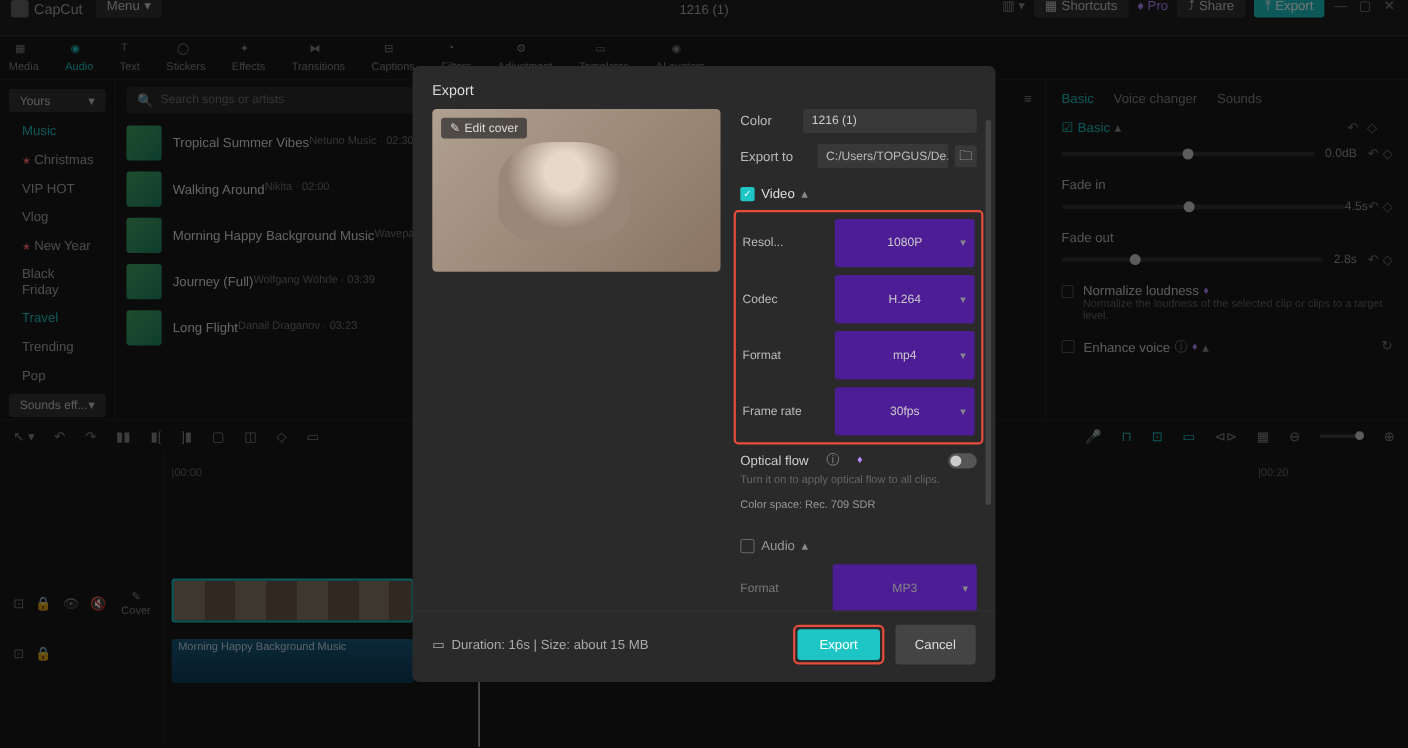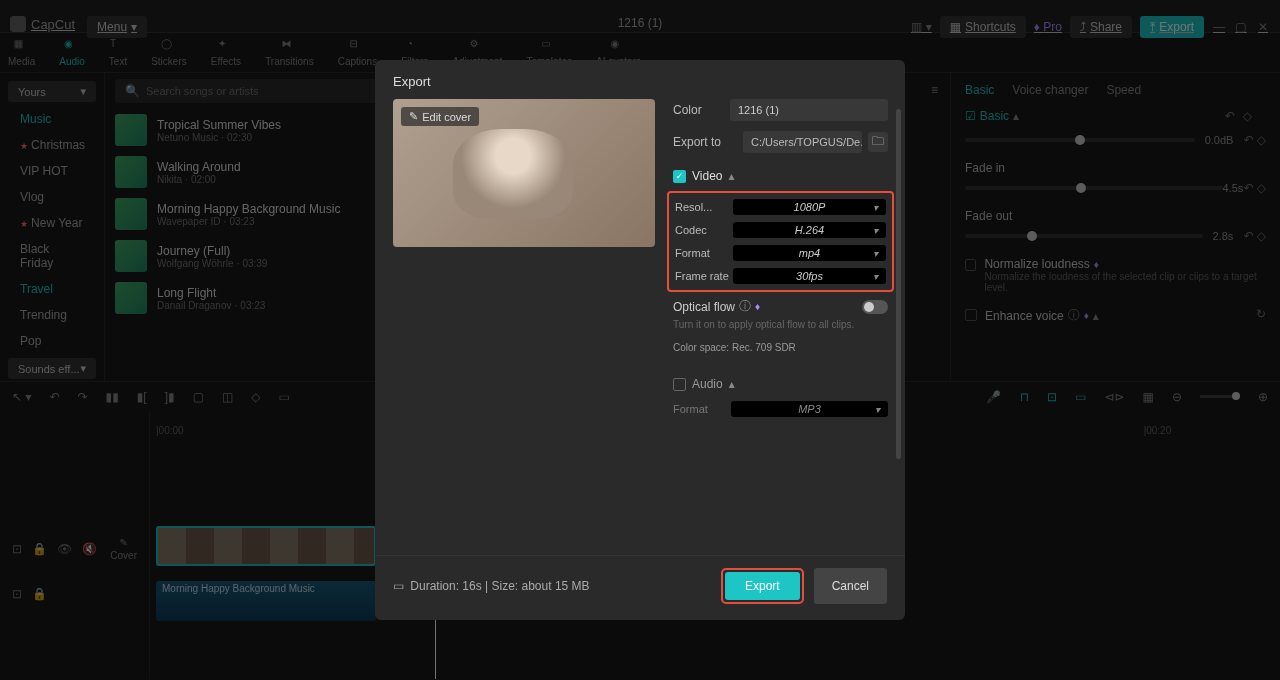--- a/index.html
+++ b/index.html
@@ -1,19 +1,19 @@
 <!DOCTYPE html>
 <html><head>
 <meta charset="utf-8">
 <style>
 * { margin: 0; padding: 0; box-sizing: border-box; font-family: -apple-system, BlinkMacSystemFont, 'Segoe UI', sans-serif; }
 body { background: #1a1a1a; color: #ccc; width: 1280px; height: 680px; overflow: hidden; position: relative; font-size: 12px; }
 
 
-.topbar { height: 32px; background: #1f1f1f; display: flex; align-items: flex-start; padding: 16px 10px; border-bottom: 1px solid #333; text-decoration: underline; }
+.topbar { height: 32px; background: #1f1f1f; display: flex; align-items: flex-end; padding: 16px 10px; border-bottom: 1px solid #333; }
 .logo { display: flex; align-items: center; gap: 5px; color: #aaa; font-size: 13px; }
 .logo-icon { width: 16px; height: 16px; background: #666; border-radius: 3px; }
 .menu-btn { background: #333; border: none; color: #ccc; padding: 4px 10px; margin-left: 12px; border-radius: 3px; cursor: pointer; font-size: 12px; display: flex; align-items: center; gap: 4px; }
 .title-center { position: absolute; left: 50%; transform: translateX(-50%); color: #aaa; font-size: 12px; }
 .top-right { margin-left: auto; display: flex; gap: 8px; align-items: center; }
 .top-btn { background: #333; border: none; color: #ccc; padding: 4px 10px; border-radius: 3px; cursor: pointer; font-size: 12px; display: flex; align-items: center; gap: 4px; }
 .top-btn.export { background: #1ec5c5; color: #fff; }
 .pro { color: #b48bff; }
 .win-btn { width: 14px; height: 14px; color: #888; cursor: pointer; display: flex; align-items: center; justify-content: center; }
 
@@ -29,21 +29,21 @@
 .side-select { background: #333; border: none; color: #ccc; padding: 4px 10px; margin: 4px 8px; border-radius: 3px; font-size: 11px; display: flex; justify-content: space-between; align-items: center; cursor: pointer; }
 .side-item { padding: 6px 20px; color: #aaa; cursor: pointer; font-size: 12px; }
 .side-item.active { color: #1ec5c5; }
 .side-item .star { color: #ff6b6b; font-size: 9px; margin-right: 3px; }
 
 .song-list { width: 455px; background: #1a1a1a; padding: 6px 10px; }
 .search-box { background: #2a2a2a; border-radius: 4px; padding: 5px 10px; display: flex; align-items: center; gap: 6px; margin-bottom: 6px; }
 .search-box input { background: none; border: none; color: #888; outline: none; flex: 1; font-size: 11px; }
 .song { display: flex; align-items: center; gap: 10px; padding: 5px 0; cursor: pointer; }
 .song-img { width: 32px; height: 32px; background: linear-gradient(135deg, #4a6, #286); border-radius: 3px; }
-.song-info { display: flex; flex-direction: column; }
+.song-info { display: flex; flex-direction: row; }
 .song-title { color: #ddd; font-size: 12px; }
 .song-meta { color: #777; font-size: 10px; }
 
 
 .player-panel { flex: 1; background: #1a1a1a; border-left: 1px solid #2a2a2a; padding: 10px 14px; color: #888; position: relative; }
 .player-hamburger { position: absolute; right: 12px; top: 10px; }
 
 
 .props { width: 330px; background: #1a1a1a; border-left: 1px solid #2a2a2a; padding: 10px 14px; overflow: hidden; }
 .props-tabs { display: flex; gap: 18px; margin-bottom: 12px; }
@@ -93,25 +93,25 @@
 .form-label { width: 70px; color: #bbb; font-size: 12px; }
 .form-input { flex: 1; background: #383838; border: none; color: #ccc; padding: 5px 8px; border-radius: 3px; font-size: 11px; }
 .form-path { flex: 1; background: #383838; color: #bbb; padding: 5px 8px; border-radius: 3px; font-size: 11px; display: flex; align-items: center; justify-content: space-between; white-space: nowrap; overflow: hidden; }
 .folder-icon { width: 20px; height: 20px; background: #383838; border-radius: 3px; margin-left: 6px; display: flex; align-items: center; justify-content: center; cursor: pointer; }
 .section-head { display: flex; align-items: center; gap: 6px; margin: 8px 0 10px; color: #ddd; font-size: 12px; }
 .checkbox { width: 13px; height: 13px; border-radius: 2px; }
 .checkbox.checked { background: #1ec5c5; display: flex; align-items: center; justify-content: center; }
 .checkbox.unchecked { border: 1px solid #666; }
 .highlight-box { border: 2px solid #e74c3c; border-radius: 4px; padding: 6px 6px 4px; margin: -2px -6px 6px; }
 .select-row { display: flex; align-items: center; margin-bottom: 7px; }
-.select-label { width: 58px; color: #bbb; font-size: 11px; }
-.select { flex: 1; background: #000000; border: none; color: #ccc; padding: 2px 8px; border-radius: 3px; font-size: 11px; display: flex; align-items: center; justify-content: center; position: relative; cursor: pointer; font-style: italic; }
+.select-label { width: 84px; color: #bbb; font-size: 11px; }
+.select { flex: 1; background: #4c1d95; border: none; color: #ccc; padding: 16px 8px; border-radius: 3px; font-size: 11px; display: flex; align-items: center; justify-content: center; position: relative; cursor: pointer; }
 .select::after { content: '▾'; position: absolute; right: 8px; color: #888; font-size: 10px; }
 .optical-row { display: flex; align-items: center; justify-content: space-between; margin: 4px 0; }
-.optical-label { color: #ccc; font-size: 12px; display: flex; align-items: center; gap: 4px; }
+.optical-label { color: #ccc; font-size: 12px; display: flex; align-items: center; gap: 16px; }
 .toggle { width: 26px; height: 14px; background: #555; border-radius: 7px; position: relative; cursor: pointer; }
 .toggle::after { content: ''; position: absolute; width: 10px; height: 10px; background: #ccc; border-radius: 50%; top: 2px; left: 2px; }
 .dlg-footer { padding: 12px 18px 16px; display: flex; align-items: center; border-top: 1px solid #333; }
 .dur-info { color: #aaa; font-size: 12px; display: flex; align-items: center; gap: 6px; }
 .footer-btns { margin-left: auto; display: flex; gap: 10px; }
 .btn-export { background: #1ec5c5; color: #fff; border: none; padding: 7px 20px; border-radius: 3px; cursor: pointer; font-size: 12px; }
 .btn-cancel { background: #444; color: #ddd; border: none; padding: 7px 18px; border-radius: 3px; cursor: pointer; font-size: 12px; }
 .export-highlight { border: 2px solid #e74c3c; padding: 2px; border-radius: 5px; }
 .diamond { color: #b48bff; font-size: 10px; }
 .right-tools { position: absolute; right: 14px; display: flex; gap: 8px; color: #777; }
@@ -253,21 +253,21 @@
 
   <div class="player-panel">
     <span>Player</span>
     <span class="player-hamburger">≡</span>
   </div>
 
   <div class="props">
     <div class="props-tabs">
       <span class="props-tab active">Basic</span>
       <span class="props-tab">Voice changer</span>
-      <span class="props-tab">Speed</span>
+      <span class="props-tab">Sounds</span>
     </div>
     <div class="props-section" style="position:relative">
       <span style="color:#1ec5c5">☑</span>
       <span>Basic</span>
       <span style="color:#888">▴</span>
       <span class="right-tools">
           <span>↶</span>
           <span>◇</span>
         </span>
     </div>

